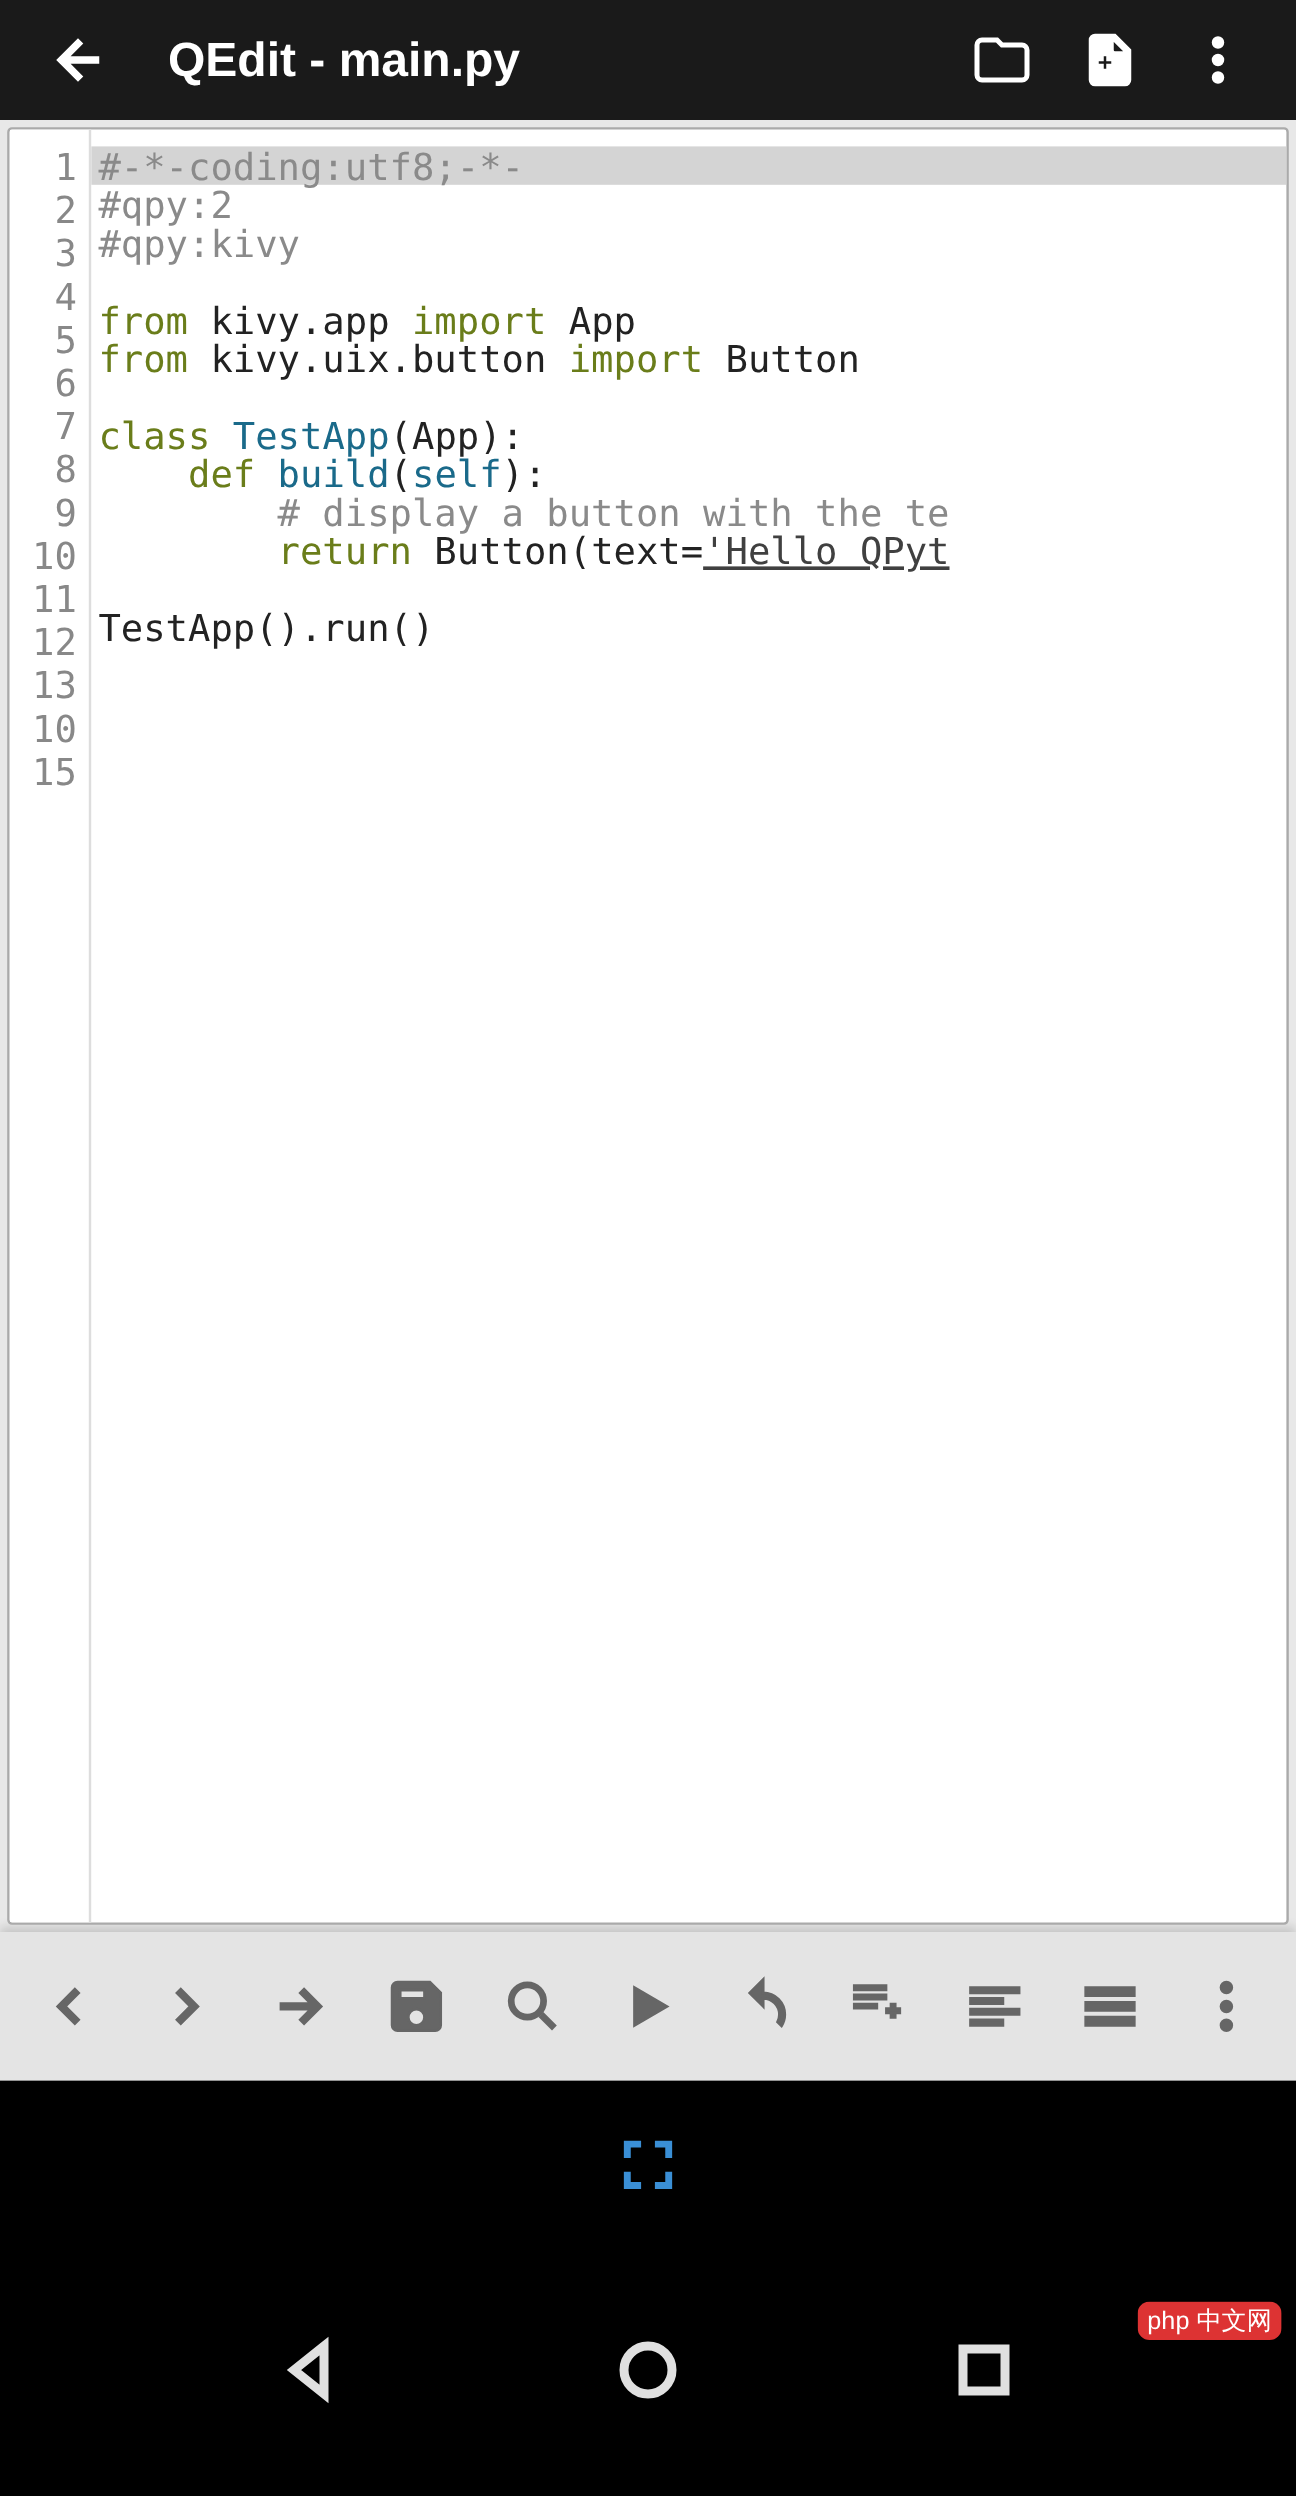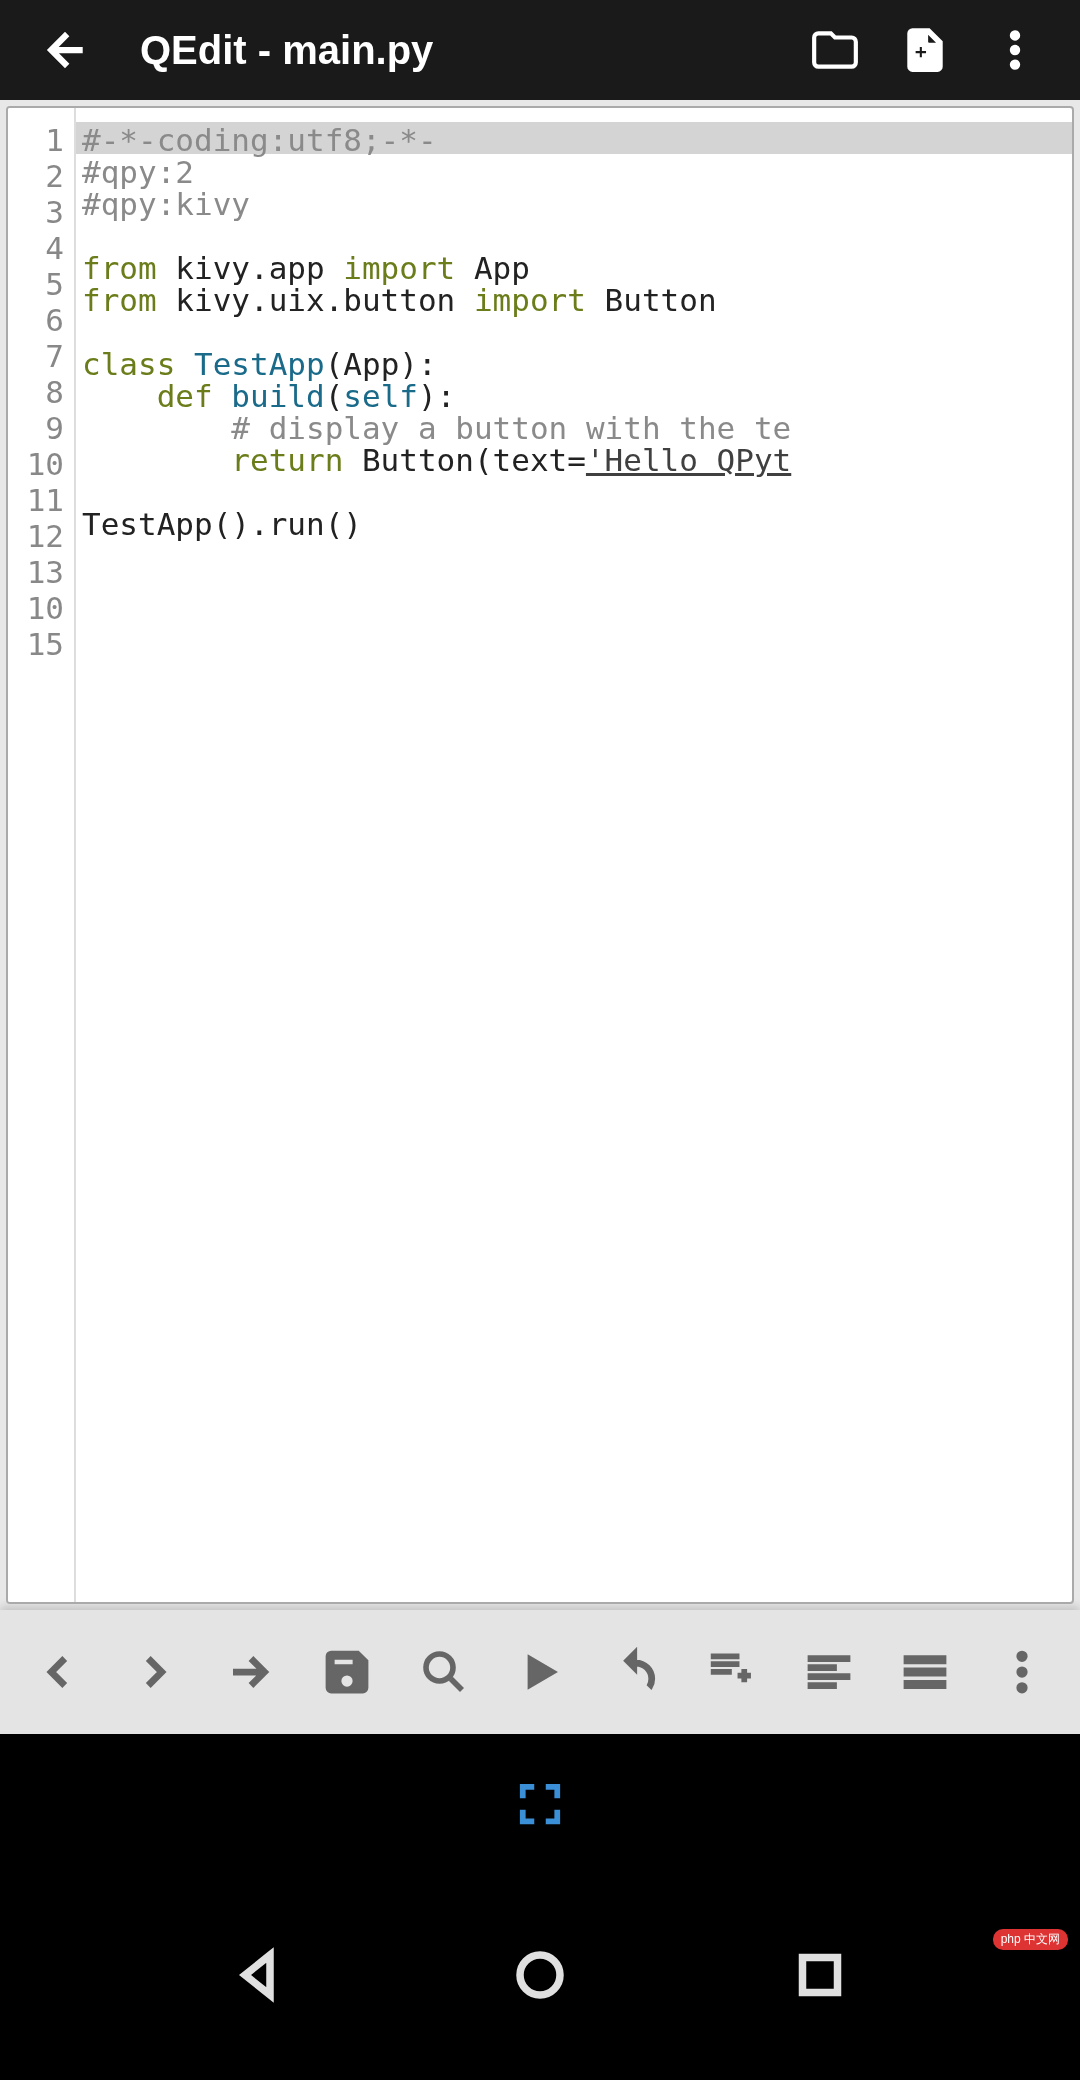--- a/index.html
+++ b/index.html
@@ -21,21 +21,21 @@
   .tok-bn { color: #1a6a8a; }
   .tok-st { color: #404040; text-decoration: underline; }
   .toolbar { height: 124px; background: #e4e4e4; display: flex; align-items: center; justify-content: space-around; padding: 0 10px; box-shadow: 0 -4px 8px rgba(0,0,0,0.15); }
   .toolbar .tbtn { flex: 1; display: flex; align-items: center; justify-content: center; height: 100%; }
   .toolbar svg { width: 54px; height: 54px; fill: #666; stroke: #666; }
   .fullscreen-bar { height: 140px; background: #000; display: flex; align-items: center; justify-content: center; gap: 24px; }
   .fullscreen-bar .fs-text { color: #3a8fd6; font-size: 42px; letter-spacing: 4px; }
   .fullscreen-bar svg { width: 46px; height: 46px; stroke: #3a8fd6; fill: none; stroke-width: 3; }
   .nav-bar { height: 206px; background: #000; display: flex; align-items: center; justify-content: space-around; padding: 0 120px; }
   .nav-bar svg { width: 60px; height: 60px; fill: none; stroke: #e0e0e0; stroke-width: 3; }
-  .watermark { position: fixed; right: 12px; bottom: 130px; background: #d33; color: #fff; font-size: 12px; padding: 2px 8px; border-radius: 10px; text-align: right; }
+  .watermark { position: fixed; right: 12px; bottom: 130px; background: #d33; color: #fff; font-size: 21px; padding: 2px 8px; border-radius: 10px; text-align: right; }
 </style>
 </head>
 <body>
 
 <div class="app-bar">
   <div class="icon-btn">
     <svg viewBox="0 0 24 24">
         <path d="M20 11H7.8l5.6-5.6L12 4l-8 8 8 8 1.4-1.4L7.8 13H20z"></path>
       </svg>
   </div>

